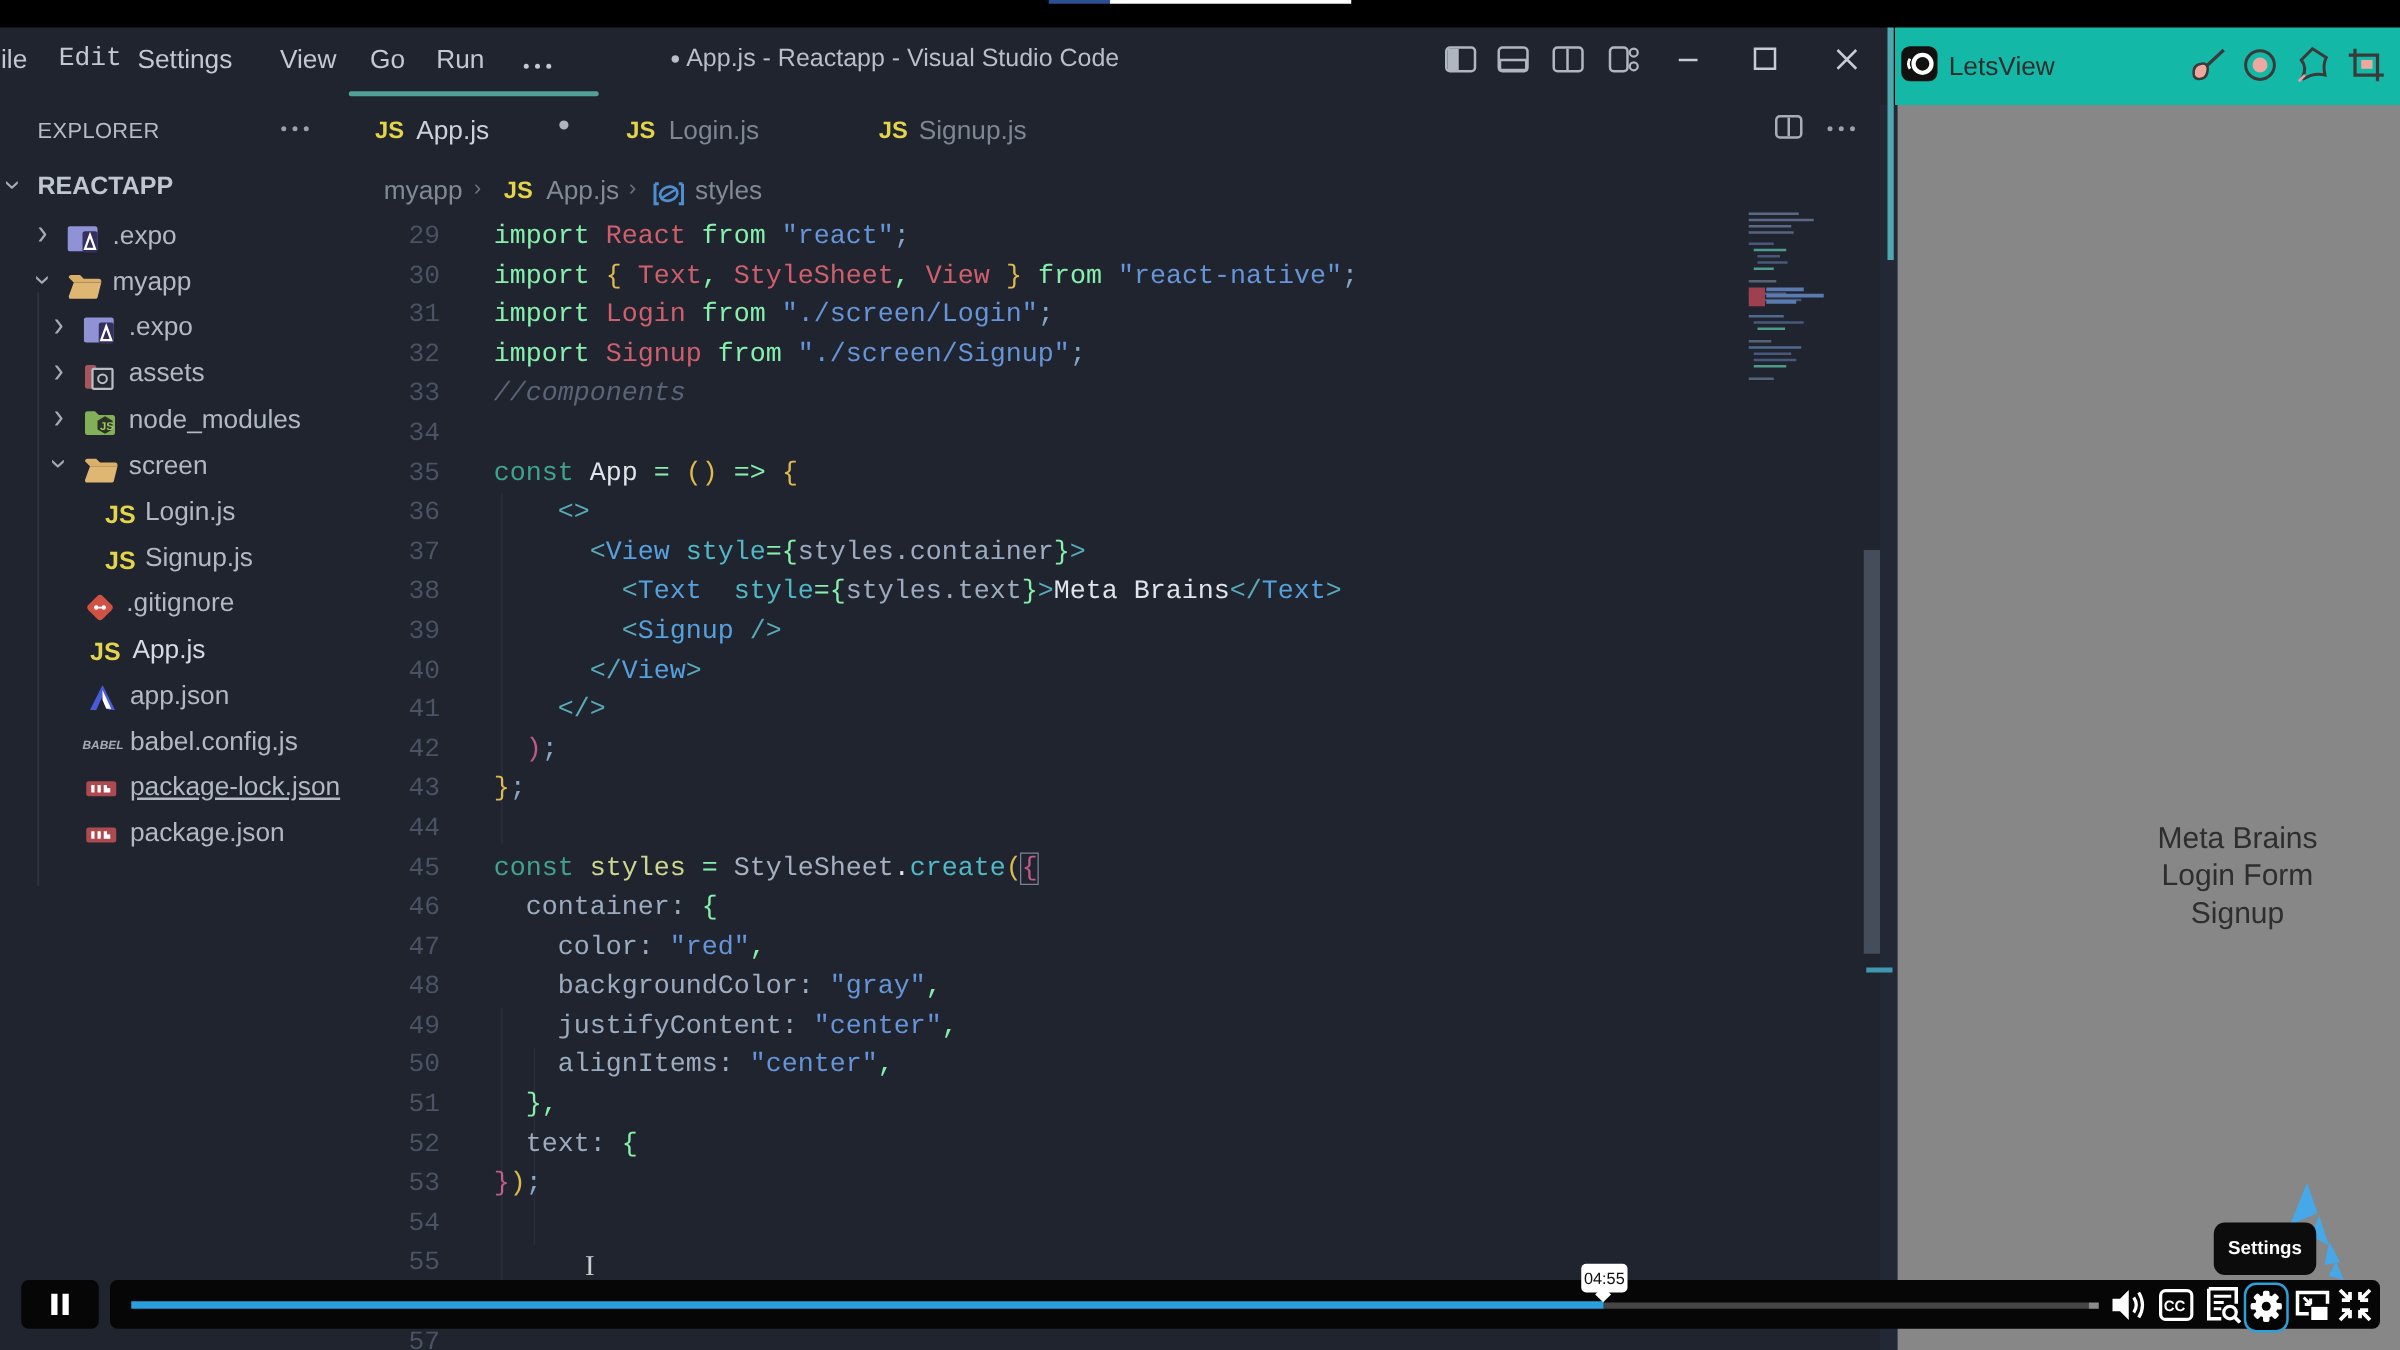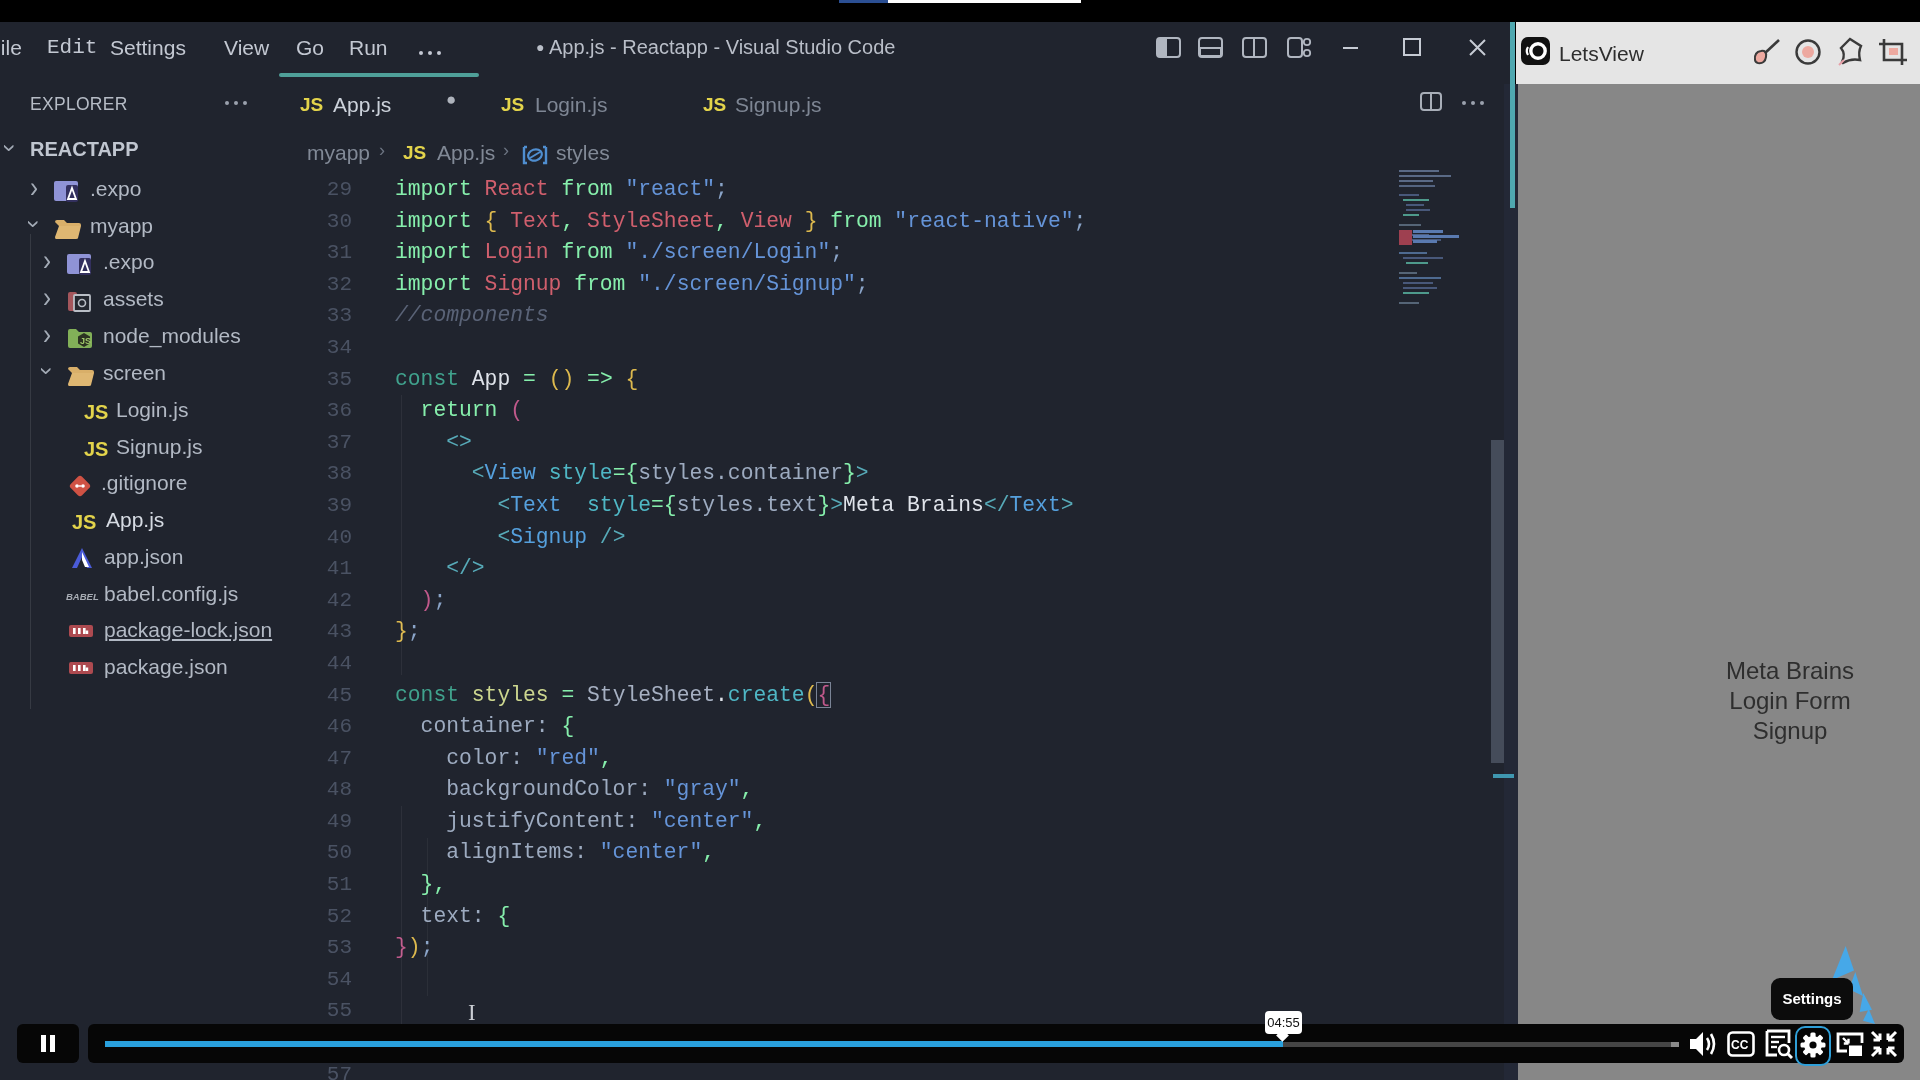--- a/index.html
+++ b/index.html
@@ -34,21 +34,21 @@
   .wh{color:#dfe3ea;}   
   .tag{color:#55a0dd;}  
   .ang{color:#57aab8;}  
   .attr{color:#4fb7c5;} 
   .prop{color:#9dabc0;} 
   .pk{color:#c0598b;}   
   .pnc{color:#8aa4c8;}
   
   #lv-sep{left:1504px;top:84px;width:14px;height:996px;background:#232836;}
   #lv-teal{left:1510px;top:22px;width:5px;height:186px;background:#4fa8b0;}
-  #lv-head{left:1516px;top:22px;width:404px;height:62px;background:#e5e5e5;}
+  #lv-head{left:1516px;top:22px;width:404px;height:62px;background:#14b8a6;}
   #lv-gray{left:1518px;top:84px;width:402px;height:996px;background:#878787;}
   .phtext{position:absolute;left:1660px;width:260px;text-align:center;color:#2e2e2e;font-size:24px;}
   
   #pausebox{left:17px;top:1024px;width:62px;height:39px;background:#060606;border-radius:6px;}
   #ctrlbox{left:88px;top:1024px;width:1816px;height:39px;background:#060606;border-radius:6px;}
   .pbar{position:absolute;top:1041px;height:6px;}
   #tt-time{left:1265px;top:1011px;width:37px;height:23px;background:#fff;border-radius:4px;color:#111;font-size:13px;text-align:center;line-height:23px;}
   #tt-settings{left:1771px;top:978px;width:82px;height:42px;background:#0c0c0c;border-radius:9px;color:#fff;font-size:15px;font-weight:bold;text-align:center;line-height:42px;}
 </style>
 </head>
@@ -228,25 +228,25 @@
   <div id="editor">
     <div class="abs" id="gutter" style="left:280px;top:152px;">29<br>30<br>31<br>32<br>33<br>34<br>35<br>36<br>37<br>38<br>39<br>40<br>41<br>42<br>43<br>44<br>45<br>46<br>47<br>48<br>49<br>50<br>51<br>52<br>53<br>54<br>55<br>56<br>57</div>
     <div class="abs" id="code" style="left:395px;top:152px;">
 <div><span class="kw">import</span> <span class="id">React</span> <span class="kw">from</span> <span class="str">"react"</span><span class="pnc">;</span></div>
 <div><span class="kw">import</span> <span class="br">{</span> <span class="id">Text</span><span class="kw">,</span> <span class="id">StyleSheet</span><span class="kw">,</span> <span class="id">View</span> <span class="br">}</span> <span class="kw">from</span> <span class="str">"react-native"</span><span class="pnc">;</span></div>
 <div><span class="kw">import</span> <span class="id">Login</span> <span class="kw">from</span> <span class="str">"./screen/Login"</span><span class="pnc">;</span></div>
 <div><span class="kw">import</span> <span class="id">Signup</span> <span class="kw">from</span> <span class="str">"./screen/Signup"</span><span class="pnc">;</span></div>
 <div><span class="cm">//components</span></div>
 <div></div>
 <div><span class="ct">const</span> <span class="wh">App</span> <span class="kw">=</span> <span class="br">()</span> <span class="kw">=&gt;</span> <span class="br">{</span></div>
-<div>  <span class="kw">return</span> <span class="pk">(</span></div>
 <div>    <span class="ang">&lt;&gt;</span></div>
 <div>      <span class="ang">&lt;</span><span class="tag">View</span> <span class="attr">style</span><span class="kw">=</span><span class="kw">{</span><span class="prop">styles.container</span><span class="kw">}</span><span class="ang">&gt;</span></div>
 <div>        <span class="ang">&lt;</span><span class="tag">Text</span>  <span class="attr">style</span><span class="kw">=</span><span class="kw">{</span><span class="prop">styles.text</span><span class="kw">}</span><span class="ang">&gt;</span><span class="wh">Meta Brains</span><span class="ang">&lt;/</span><span class="tag">Text</span><span class="ang">&gt;</span></div>
 <div>        <span class="ang">&lt;</span><span class="tag">Signup</span> <span class="ang">/&gt;</span></div>
+<div>      <span class="ang">&lt;/</span><span class="tag">View</span><span class="ang">&gt;</span></div>
 <div>    <span class="ang">&lt;/&gt;</span></div>
 <div>  <span class="pk">)</span><span class="pnc">;</span></div>
 <div><span class="br">}</span><span class="pnc">;</span></div>
 <div></div>
 <div><span class="ct">const</span> <span style="color:#ccd68f;">styles</span> <span class="kw">=</span> <span style="color:#a6b0c2;">StyleSheet</span><span class="wh">.</span><span class="attr">create</span><span class="br">(</span><span class="pk" style="outline:1px solid #7a8496;">{</span></div>
 <div>  <span class="prop">container:</span> <span class="kw">{</span></div>
 <div>    <span class="prop">color:</span> <span class="str">"red"</span><span class="kw">,</span></div>
 <div>    <span class="prop">backgroundColor:</span> <span class="str">"gray"</span><span class="kw">,</span></div>
 <div>    <span class="prop">justifyContent:</span> <span class="str">"center"</span><span class="kw">,</span></div>
 <div>    <span class="prop">alignItems:</span> <span class="str">"center"</span><span class="kw">,</span></div>

